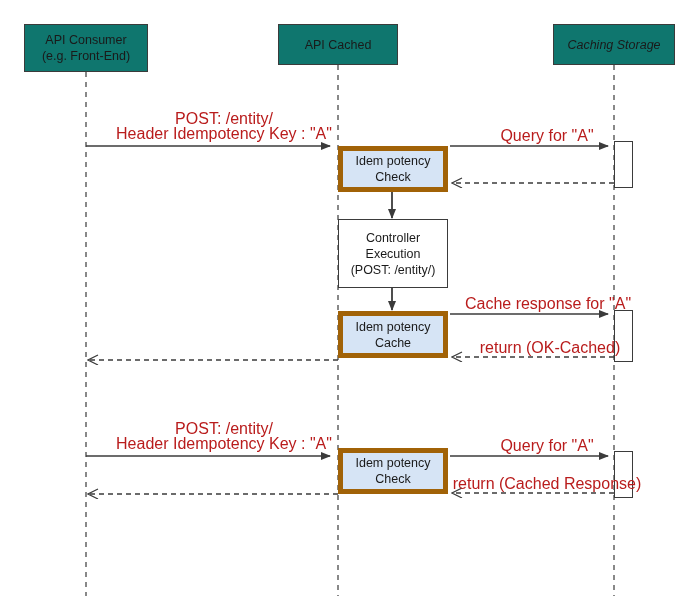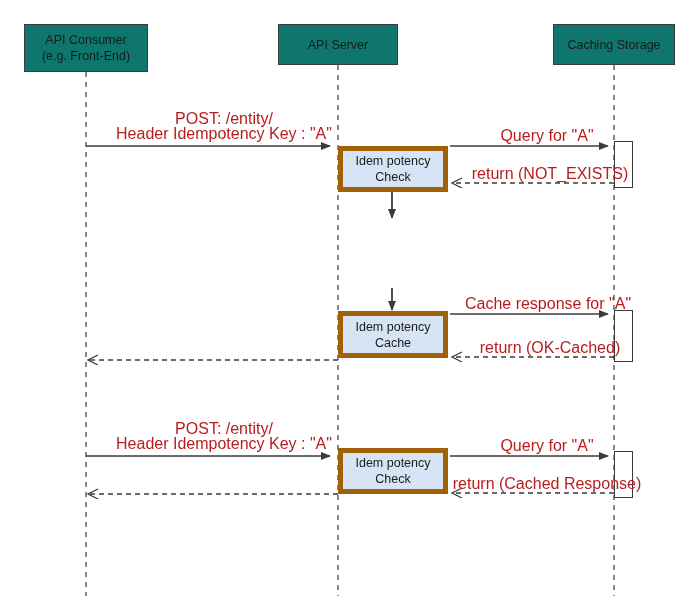--- a/index.html
+++ b/index.html
@@ -140,32 +140,37 @@
 
     <line x1="338" y1="494" x2="88" y2="494" stroke="#3b3b3b" stroke-width="1.3" stroke-dasharray="5,4" marker-end="url(#arrow-open)"></line>
   </svg>
 
   <div class="participant" style="left:24px; top:24px; width:124px; height:48px;">
     <span class="pline">API Consumer</span>
     <span class="pline">(e.g. Front-End)</span>
   </div>
 
   <div class="participant" style="left:278px; top:24px; width:120px; height:41px;">
-    <span class="pline">API Server</span>
-  </div>
-
-  <div class="participant" style="left:553px; top:24px; width:122px; height:41px;">
+    <span class="pline">API Cached</span>
+  </div>
+
+  <div class="participant" style="left:553px; top:24px; width:122px; height:41px;font-style:italic;">
     <span class="pline">Caching Storage</span>
   </div>
 
   <div class="exec-box blue" style="left:338px; top:146px; width:110px; height:46px;">
     <span class="bline">Idem potency</span>
     <span class="bline">Check</span>
   </div>
 
+  <div class="exec-box plain" style="left:338px; top:219px; width:110px; height:69px;">
+    <span class="bline">Controller</span>
+    <span class="bline">Execution</span>
+    <span class="bline">(POST: /entity/)</span>
+  </div>
 
   <div class="exec-box blue" style="left:338px; top:311px; width:110px; height:47px;">
     <span class="bline">Idem potency</span>
     <span class="bline">Cache</span>
   </div>
 
   <div class="exec-box blue" style="left:338px; top:448px; width:110px; height:46px;">
     <span class="bline">Idem potency</span>
     <span class="bline">Check</span>
   </div>
@@ -176,23 +181,20 @@
 
   <div class="msg-label" style="left:208px; top:111px;">
     <span class="mline">POST: /entity/</span>
     <span class="mline">Header Idempotency Key : "A"</span>
   </div>
 
   <div class="msg-label" style="left:531px; top:128px;">
     <span class="mline">Query for "A"</span>
   </div>
 
-  <div class="msg-label" style="left:534px; top:166px;">
-    <span class="mline">return (NOT_EXISTS)</span>
-  </div>
 
   <div class="msg-label" style="left:532px; top:296px;">
     <span class="mline">Cache response for "A"</span>
   </div>
 
   <div class="msg-label" style="left:534px; top:340px;">
     <span class="mline">return (OK-Cached)</span>
   </div>
 
 

